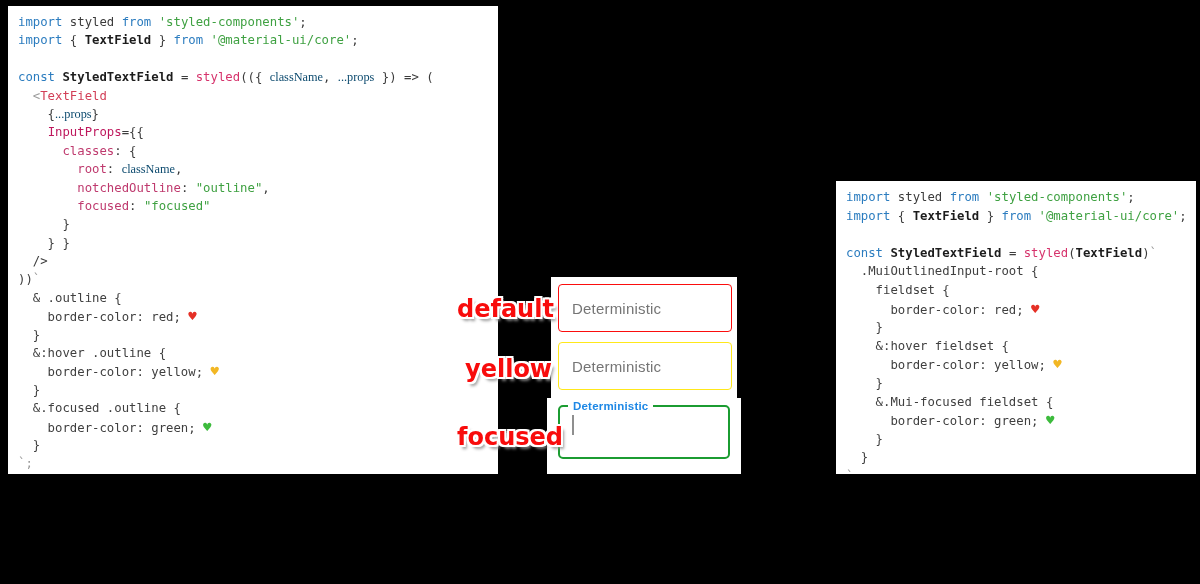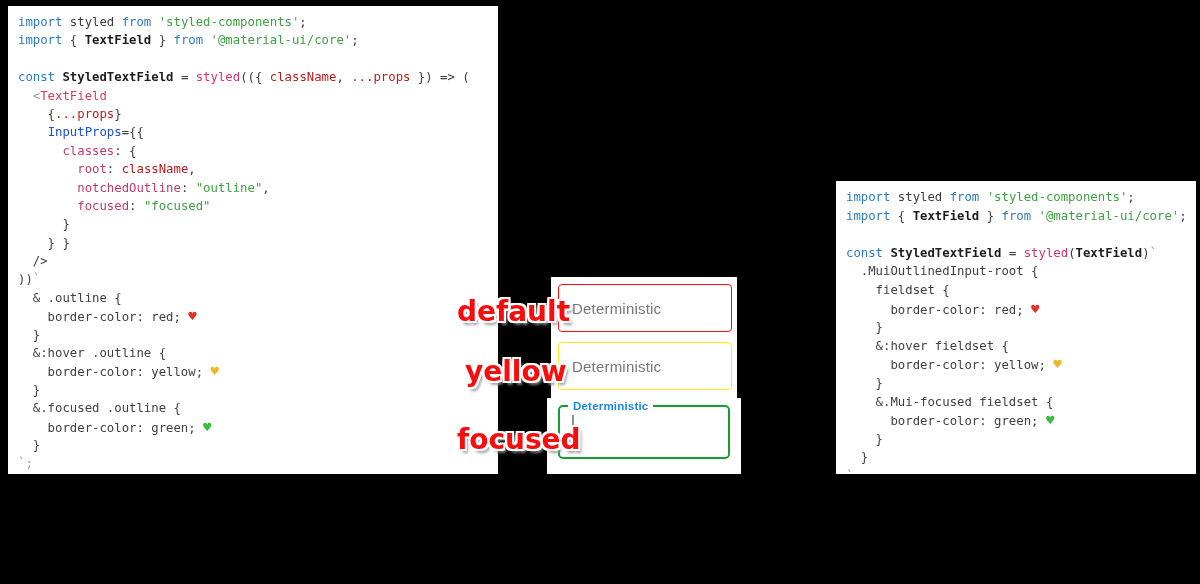--- a/index.html
+++ b/index.html
@@ -16,23 +16,23 @@
   #left-panel .cl{line-height:18.4px;height:18.4px;}
   #right-panel .cl{line-height:18.6px;height:18.6px;}
 
   .tk-kw{color:#2b7cbf;}
   .tk-pl{color:#3c3c3c;}
   .tk-bold{color:#1c1c1c;font-weight:bold;}
   .tk-str{color:#3fa142;}
   .tk-css{color:#404040;}
   .tk-fn{color:#d6336c;}
   .tk-tag{color:#d23f57;}
-  .tk-attr{color:#1d4ed8;}
+  .tk-attr{color:#be185d;}
   .tk-key{color:#bf3a6e;}
-  .tk-blue{color:#b91c1c;}
+  .tk-blue{color:#0c4a6e;font-family:Liberation Serif, serif;}
   .tk-pun{color:#9a9a9a;}
   .tk-hr{color:#e53026;font-size:14px;}
   .tk-hy{color:#f2b724;font-size:14px;}
   .tk-hg{color:#3dbb3d;font-size:14px;}
 
   
   .demo-panel{position:absolute;background:#fff;}
   #demo-top{left:551px;top:277px;width:186px;height:121px;}
   #demo-bottom{left:547px;top:398px;width:194px;height:76px;}
 
@@ -44,21 +44,21 @@
          color:#757575;font-size:15px;letter-spacing:.2px;}
 
   fieldset.tf-focused{position:absolute;left:558px;top:400px;width:172px;height:59px;
          border:2px solid;border-radius:5px;margin:0;padding:0;background:#fff;
          box-sizing:border-box;}
   fieldset.tf-focused legend{margin-left:8px;padding:0 5px;font-size:11.5px;
          font-weight:bold;letter-spacing:.2px;}
   .caret{display:block;width:2px;height:20px;background:#8f8f8f;margin:3px 0 0 12px;}
 
   
-  .state-label{position:absolute;color:#f80c0c;font-weight:bold;font-size:28px;
+  .state-label{position:absolute;color:#f80c0c;font-weight:bold;font-size:24px;
        font-family:"DejaVu Sans",sans-serif;
        text-shadow:-2px -2px 0 #fff,0 -2px 0 #fff,2px -2px 0 #fff,-2px 0 0 #fff,
                    2px 0 0 #fff,-2px 2px 0 #fff,0 2px 0 #fff,2px 2px 0 #fff,
                    3px 4px 3px rgba(145,145,145,.9);}
   #label-default{left:457px;top:295px;}
   #label-hover{left:465px;top:355px;}
   #label-focused{left:457px;top:423px;}
   .caption{font-size:27px;}
   #label-classes{left:94px;top:505px;}
   #label-globals{left:937px;top:515px;margin-left:40px;}

